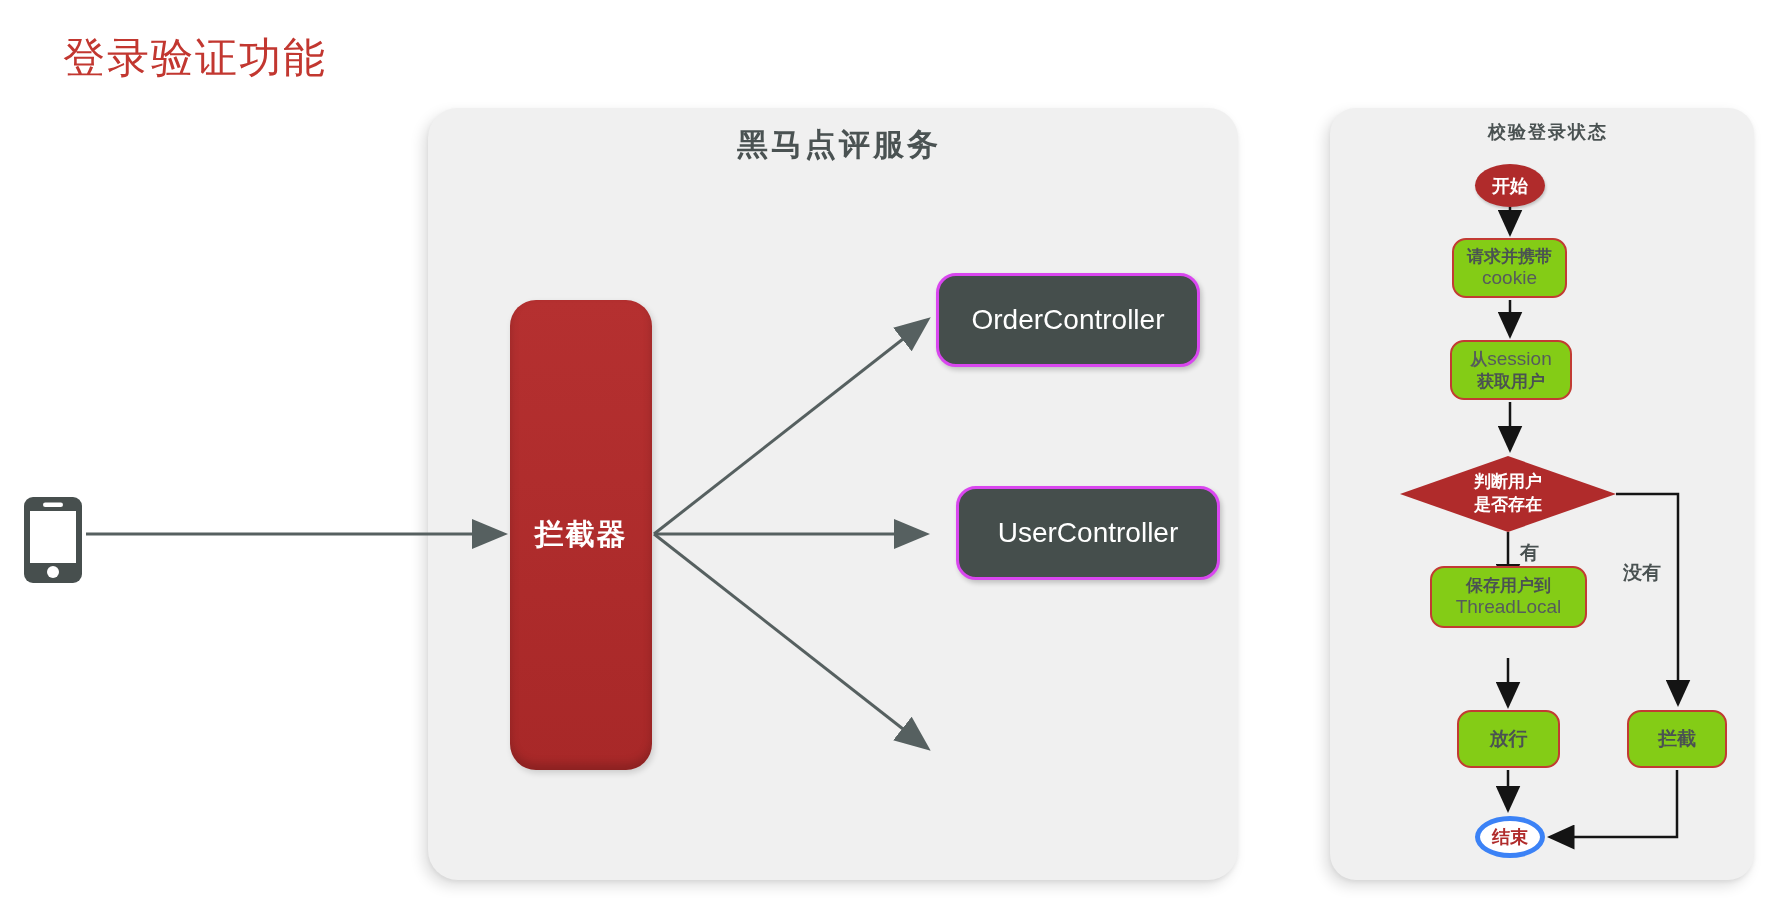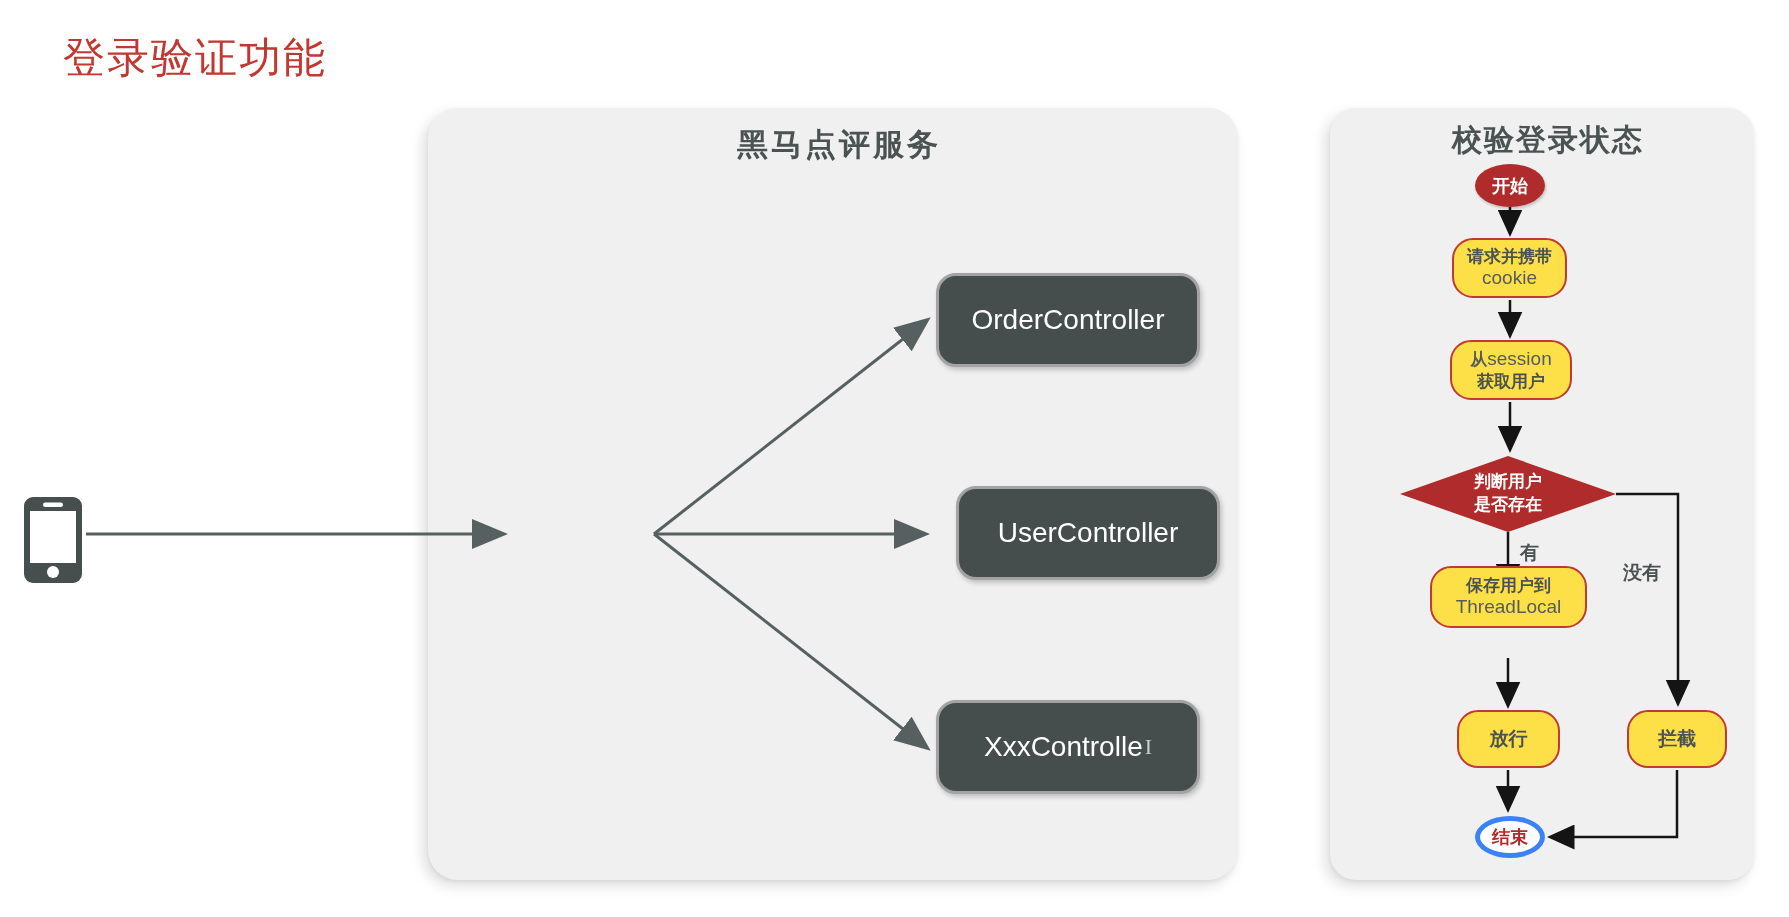--- a/index.html
+++ b/index.html
@@ -19,35 +19,35 @@
     box-shadow:-5px 6px 14px rgba(0,0,0,0.13), 0 2px 4px rgba(0,0,0,0.06);
   }
   #service-panel { left:428px; top:108px; width:810px; height:772px; }
   #flow-panel    { left:1330px; top:108px; width:424px; height:772px; border-radius:26px; }
 
   .panel-title {
     position:absolute; left:12px; right:0; text-align:center;
     color:#4A5252; font-weight:bold;
   }
   #service-panel .panel-title { top:16px; font-size:31px; letter-spacing:3px; }
-  #flow-panel .panel-title    { top:12px; font-size:30px; letter-spacing:2px; }
+  #flow-panel .panel-title    { top:12px; font-size:18px; letter-spacing:2px; }
 
   
   .interceptor {
     position:absolute; left:82px; top:192px; width:142px; height:470px;
     background:linear-gradient(180deg,#B53030 0%,#A82828 100%);
     border-radius:26px; display:flex; align-items:center; justify-content:center;
     box-shadow:inset 0 -6px 10px rgba(0,0,0,0.18), 2px 3px 6px rgba(0,0,0,0.15);
   }
   .interceptor .label { color:#ffffff; font-size:29px; font-weight:bold; letter-spacing:2px; }
 
   
   .controller {
     position:absolute; left:508px; width:264px; height:94px;
-    background:#454E4C; border:3px solid #a3a3a3; border-radius:20px;
+    background:#454E4C; border:3px solid #d946ef; border-radius:20px;
     display:flex; align-items:center; justify-content:center;
     color:#ffffff; font-size:28px;
     box-shadow:2px 3px 5px rgba(0,0,0,0.2);
   }
   #controller-order { top:165px; }
   #controller-user  { top:378px;margin-left:20px; }
   #controller-xxx   { top:592px; }
   .text-cursor {
     font-family:"Liberation Serif","DejaVu Serif",serif;
     font-size:22px; color:#C9CFCE; margin-left:2px; font-weight:normal;
@@ -65,21 +65,21 @@
   .flow-node { position:absolute; display:flex; flex-direction:column;
     align-items:center; justify-content:center; text-align:center; }
 
   .flow-terminal-start {
     left:145px; top:56px; width:70px; height:43px;
     background:#B02B2B; border-radius:50%;
     color:#fff; font-weight:bold; font-size:18px;
     box-shadow:1px 2px 3px rgba(0,0,0,0.2);
   }
   .flow-box {
-    background:#fde047; border:2.5px solid #C23B33; border-radius:21px;
+    background:#84cc16; border:2.5px solid #C23B33; border-radius:14px;
     color:#4A5252;
   }
   .flow-box .zh { font-weight:bold; font-size:17px; line-height:1.25; }
   .flow-box .latin { font-weight:normal; font-size:19px; line-height:1.2; color:#555c5c; }
   .flow-box .mixed b { font-size:17px; }
   #node-request { left:122px; top:130px; width:115px; height:60px; }
   #node-session { left:120px; top:232px; width:122px; height:60px; }
   #node-save    { left:100px; top:458px; width:157px; height:62px; }
   #node-pass    { left:127px; top:602px; width:103px; height:58px; }
   #node-block   { left:297px; top:602px; width:100px; height:58px; }
@@ -110,30 +110,29 @@
   <svg id="phone" width="58" height="86" viewBox="0 0 58 86">
     <rect x="0" y="0" width="58" height="86" rx="9" fill="#474F4E"></rect>
     <rect x="6" y="14" width="46" height="52" fill="#ffffff"></rect>
     <rect x="19" y="5.5" width="20" height="4.5" rx="2.2" fill="#ffffff"></rect>
     <circle cx="29" cy="75" r="6" fill="#ffffff"></circle>
   </svg>
 
   <div class="panel" id="service-panel">
     <div class="panel-title">黑马点评服务</div>
 
+    <div class="interceptor">
+      <span class="label">拦截器</span>
+    </div>
 
     <div class="controller" id="controller-order">
       <span>OrderController</span>
     </div>
     <div class="controller" id="controller-user">
       <span>UserController</span>
-    </div>
-    <div class="controller" id="controller-xxx">
-      <span>XxxControlle</span>
-        <span class="text-cursor">I</span>
     </div>
   </div>
 
   <div class="panel" id="flow-panel">
     <div class="panel-title">校验登录状态</div>
 
     <svg id="flow-connectors" width="424" height="772" viewBox="0 0 424 772">
       <defs>
         <marker id="arrb" markerWidth="11" markerHeight="10" refX="9" refY="5" orient="auto">
           <path d="M0,0 L11,5 L0,10 Z" fill="#141414"></path>

